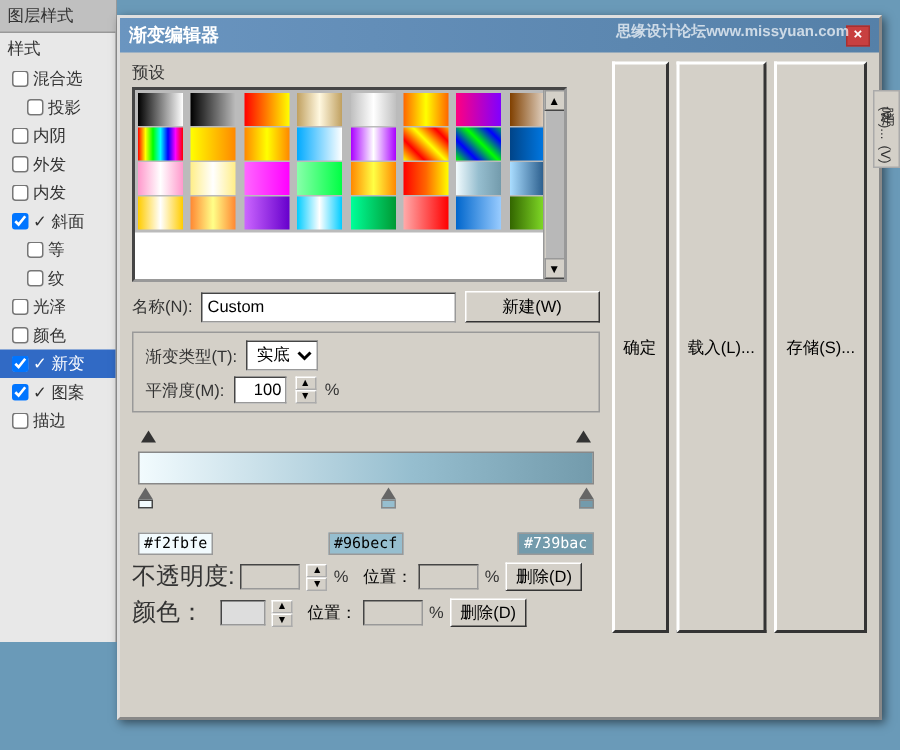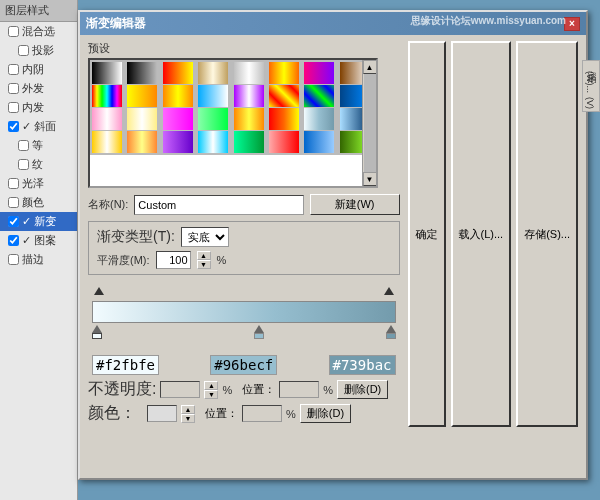--- a/index.html
+++ b/index.html
@@ -11,21 +11,21 @@
       font-size: 12px;
       overflow: hidden;
       position: relative;
     }
 
     
     .layer-panel {
       position: absolute;
       left: 0; top: 0;
       width: 78px;
-      height: 500px;
+      height: 428px;
       background: #e8e8e8;
       border-right: 1px solid #999;
     }
     .layer-panel-title {
       background: #c0c0c0;
       padding: 3px 5px;
       font-size: 11px;
       border-bottom: 1px solid #999;
       color: #333;
     }
@@ -188,21 +188,21 @@
       background: #d4d0c8;
       margin-top: 6px;
       padding: 5px 8px;
     }
     .type-row {
       display: flex;
       align-items: center;
       gap: 6px;
       margin-bottom: 4px;
     }
-    .type-label { font-size: 14px; color: #333; }
+    .type-label { font-size: 11px; color: #333; }
     .type-select {
       height: 20px;
       font-size: 11px;
       border: 1px inset #999;
       background: white;
       padding: 0 2px;
     }
     .smoothness-row {
       display: flex;
       align-items: center;
@@ -245,21 +245,21 @@
     }
 
     
     .color-stop-labels {
       display: flex;
       justify-content: space-between;
       margin-top: 14px;
       padding: 0 0px;
     }
     .color-stop-tag {
-      font-size: 14px;
+      font-size: 10px;
       background: #d4d0c8;
       border: 1px solid #999;
       padding: 1px 3px;
       font-family: monospace;
     }
 
     
     .bottom-controls {
       margin-top: 4px;
     }
@@ -321,20 +321,21 @@
       right: 20px;
       font-size: 10px;
       color: rgba(255,255,255,0.7);
     }
   </style>
 </head>
 <body>
 
 <div class="layer-panel">
   <div class="layer-panel-title">图层样式</div>
+  <div class="layer-panel-section">样式</div>
   <div class="layer-item">
     <input type="checkbox" style="">
     <span>混合选</span>
   </div>
   <div class="layer-sub">
     <input type="checkbox" style="">
     <span>投影</span>
   </div>
   <div class="layer-item">
     <input type="checkbox" style="">

